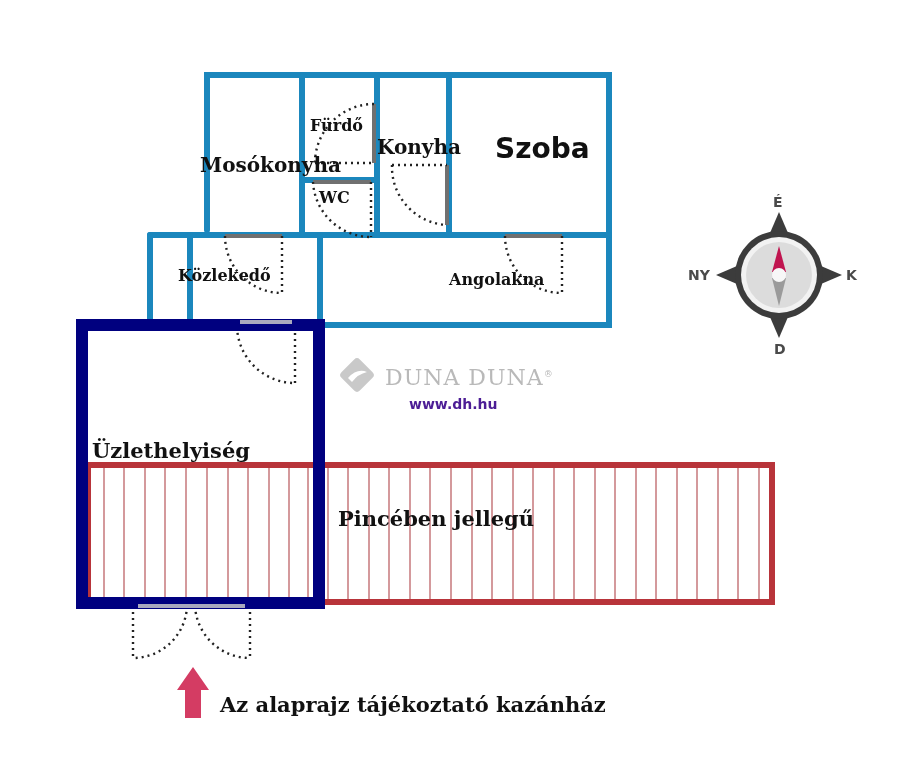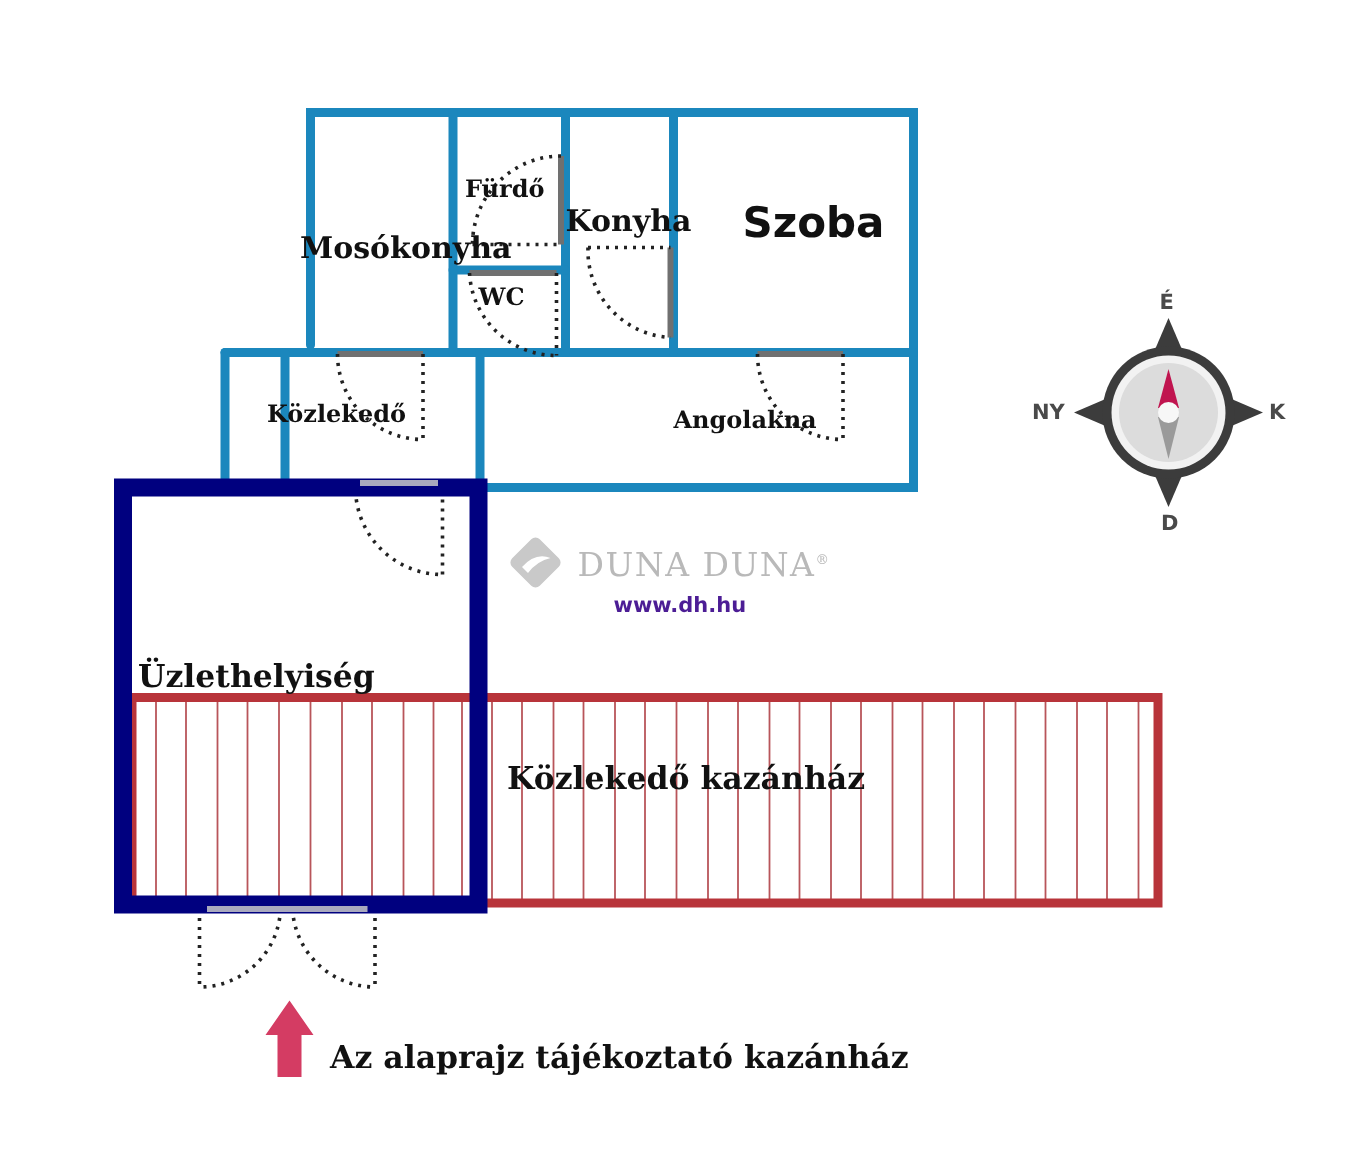--- a/index.html
+++ b/index.html
@@ -141,21 +141,21 @@
 </svg>
 
 <div class="lbl lbl-sm" style="left:200px;top:155px;text-align:right;">Mosókonyha</div>
 <div class="lbl lbl-md" style="left:310px;top:118px;">Fürdő</div>
 <div class="lbl lbl-sm" style="left:377px;top:137px;">Konyha</div>
 <div class="lbl lbl-lg" style="left:495px;top:135px;">Szoba</div>
 <div class="lbl lbl-md" style="left:319px;top:190px;">WC</div>
 <div class="lbl lbl-md" style="left:178px;top:268px;">Közlekedő</div>
 <div class="lbl lbl-md" style="left:449px;top:272px;text-align:right;">Angolakna</div>
 <div class="lbl lbl-xl" style="left:92px;top:440px;">Üzlethelyiség</div>
-<div class="lbl lbl-xl" style="left:338px;top:508px;">Közlekedő kazánház</div>
+<div class="lbl lbl-xl" style="left:338px;top:508px;">Pincében jellegű</div>
 
 <div class="compass-lbl" style="left:773px;top:195px;">É</div>
 <div class="compass-lbl" style="left:774px;top:342px;">D</div>
 <div class="compass-lbl" style="left:846px;top:268px;">K</div>
 <div class="compass-lbl" style="left:688px;top:268px;">NY</div>
 
 <div class="wm-title"><span>DUNA DUNA</span><sup style="font-size:9px;">®</sup></div>
 <div class="wm-url">www.dh.hu</div>
 
 <div class="note">Az alaprajz tájékoztató kazánház</div>

